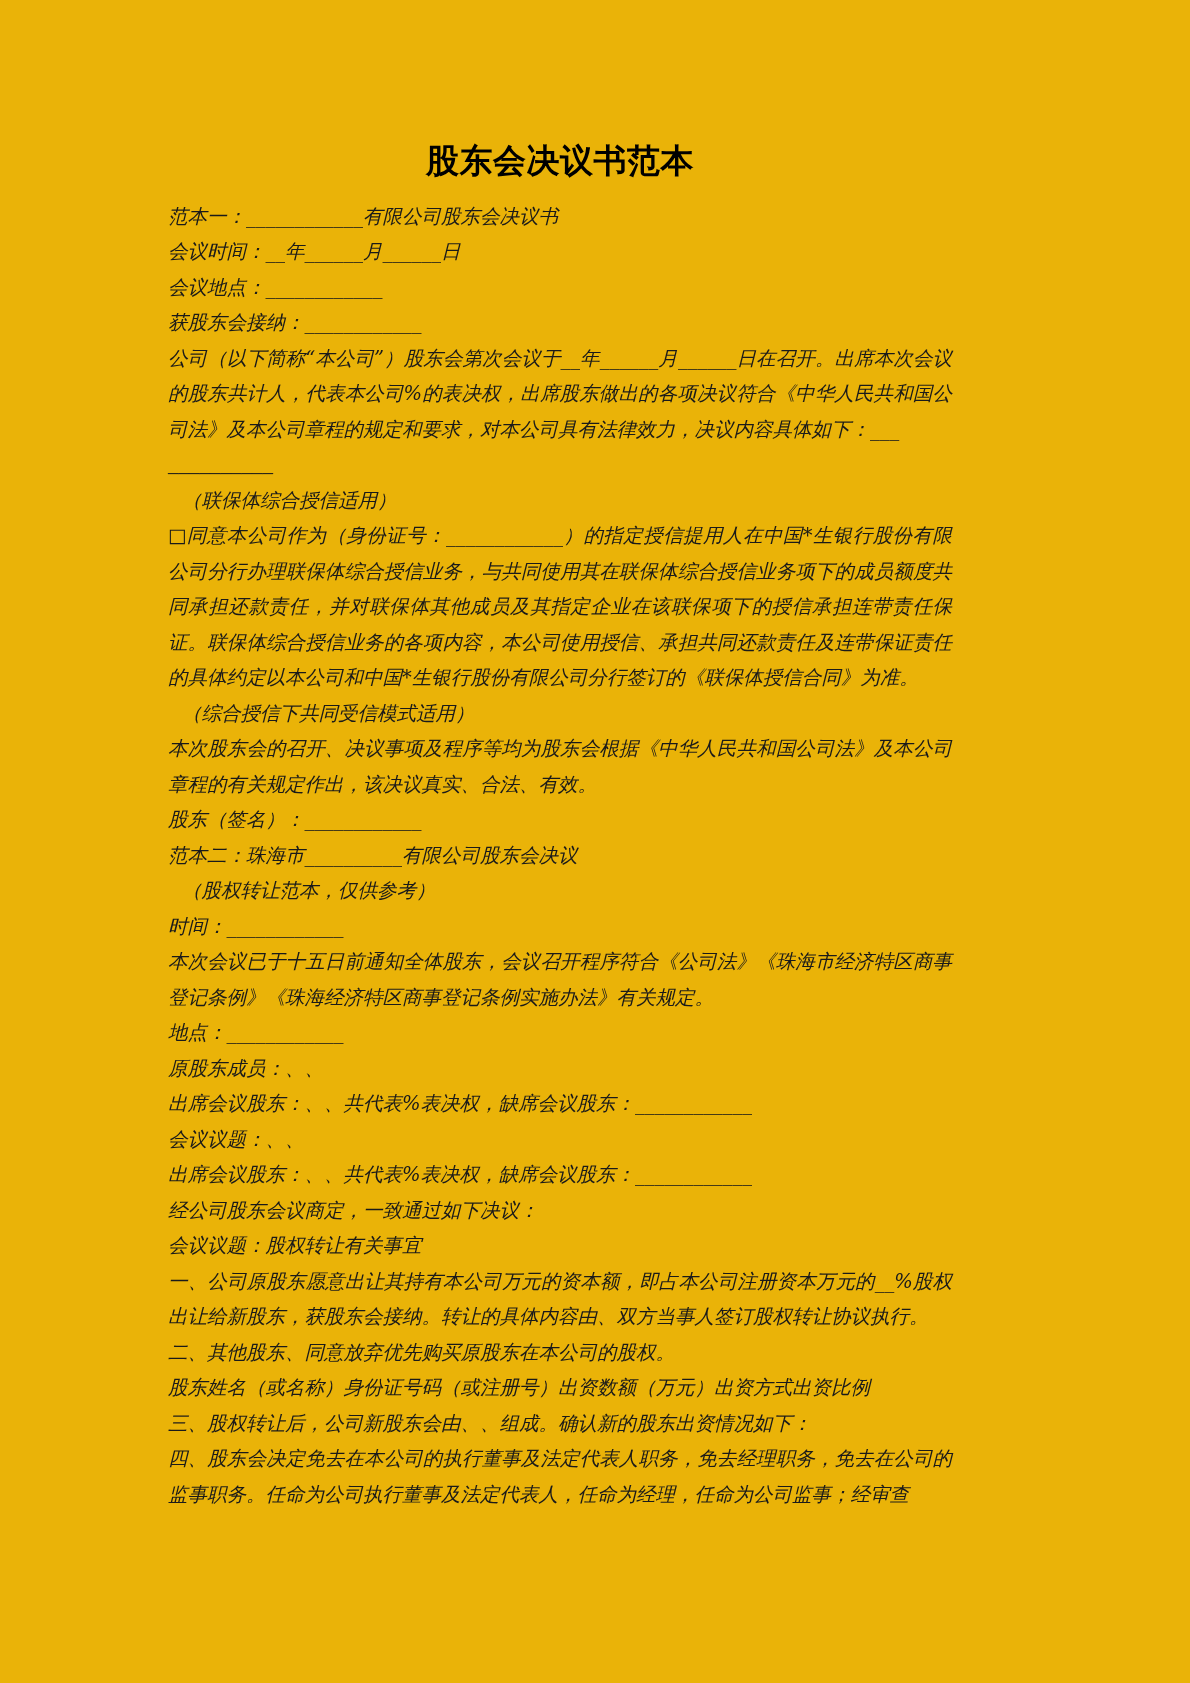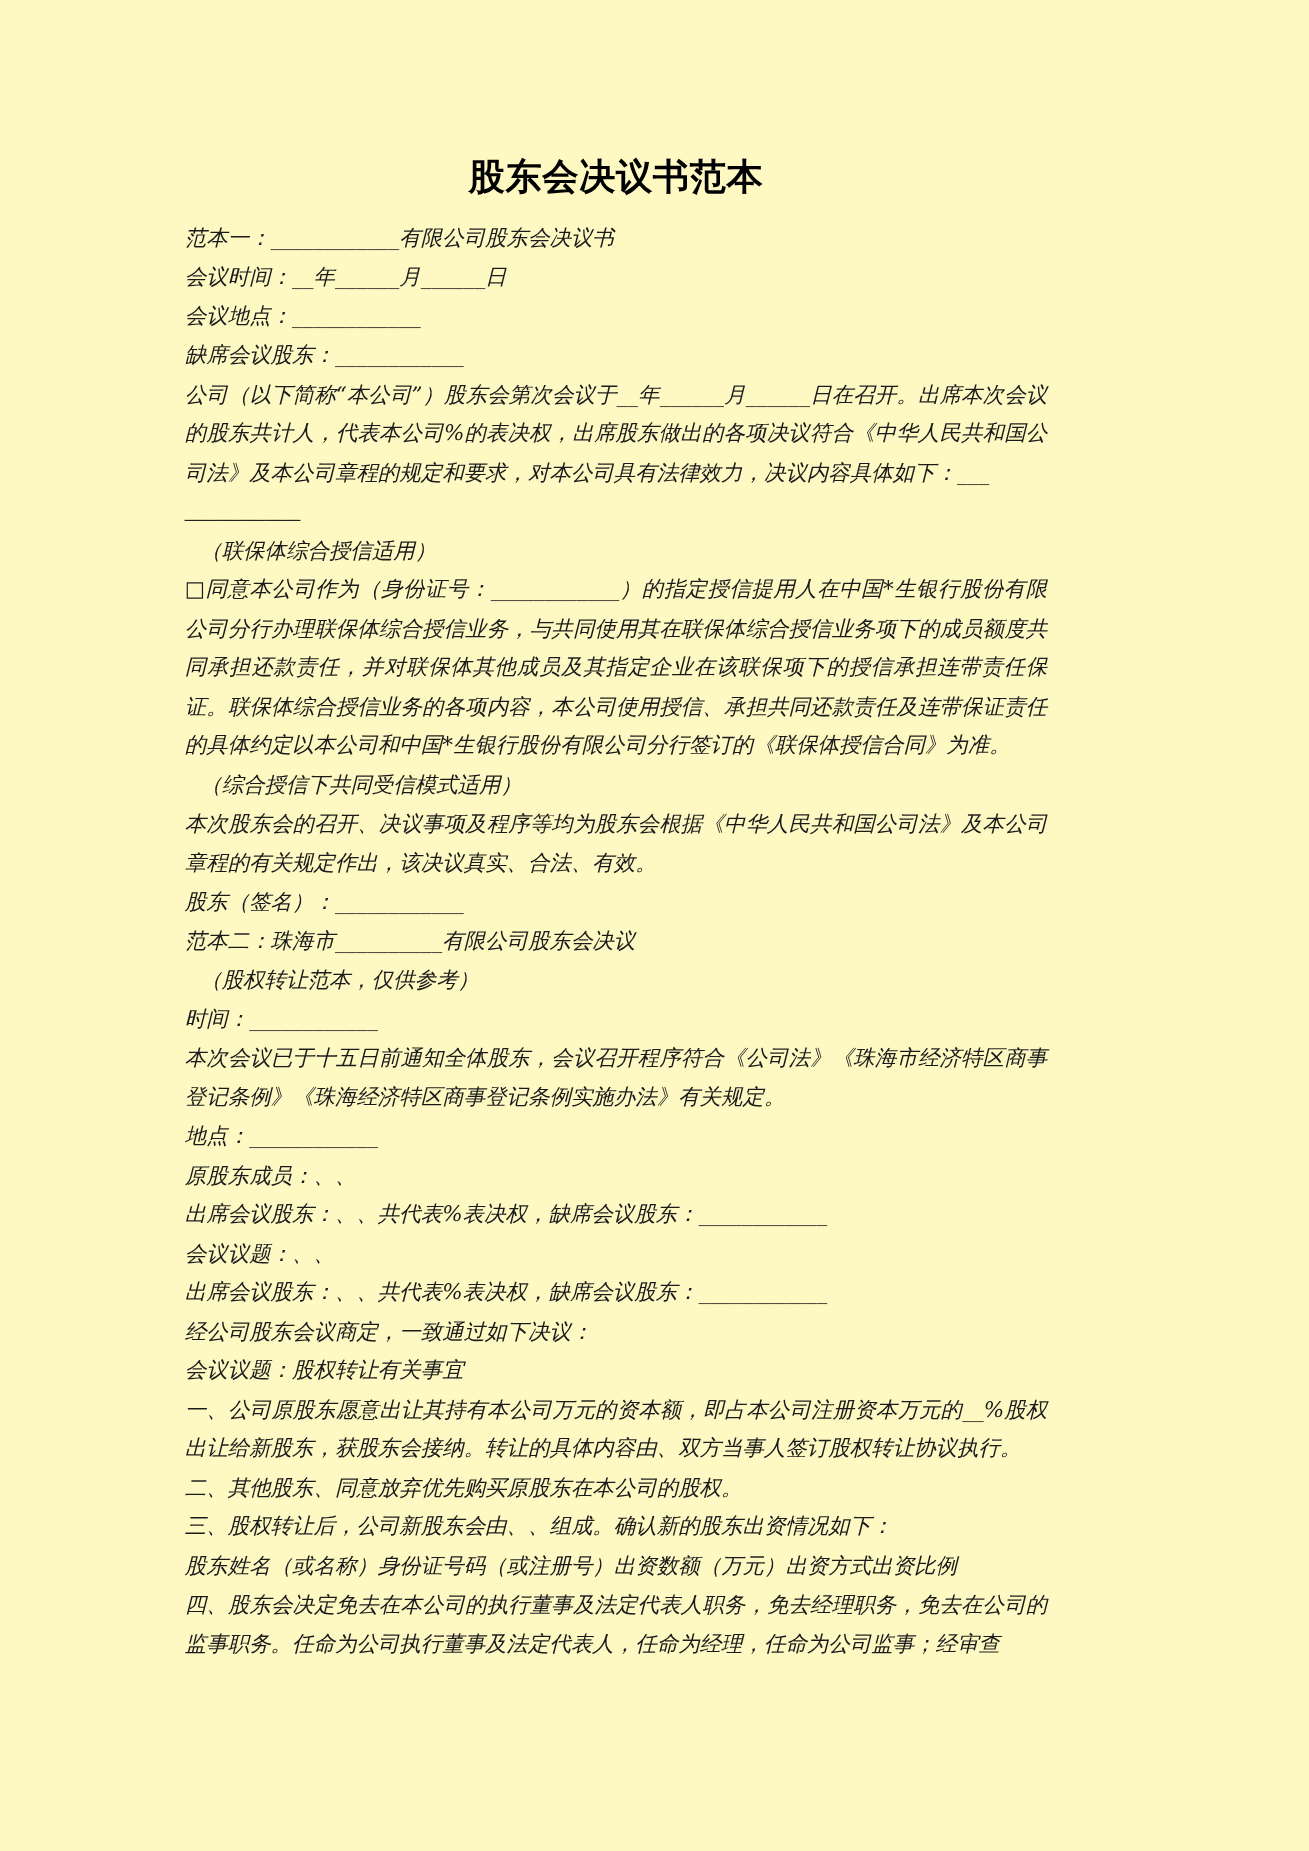--- a/index.html
+++ b/index.html
@@ -5,21 +5,21 @@
 <style>
   html, body {
     margin: 0;
     padding: 0;
     background: #ffffff;
   }
   .page {
     position: relative;
     width: 1190px;
     height: 1683px;
-    background: #fef9c3;
+    background: #eab308;
     margin: 0 auto;
     overflow: hidden;
     box-sizing: border-box;
   }
   .doc-body {
     position: absolute;
     left: 168px;
     top: 140px;
     width: 784px;
   }
@@ -61,21 +61,21 @@
 <body>
 
 <div class="page">
   <div class="doc-body">
 
     <h1 class="doc-title">股东会决议书范本</h1>
 
     <p class="para">范本一：____________有限公司股东会决议书</p>
     <p class="para">会议时间：__年______月______日</p>
     <p class="para">会议地点：____________</p>
-    <p class="para">缺席会议股东：____________</p>
+    <p class="para">获股东会接纳：____________</p>
     <p class="para">公司（以下简称“本公司”）股东会第次会议于__年______月______日在召开。出席本次会议的股东共计人，代表本公司%的表决权，出席股东做出的各项决议符合《中华人民共和国公司法》及本公司章程的规定和要求，对本公司具有法律效力，决议内容具体如下：___</p>
     <p class="blank-line">__________</p>
 
     <p class="para hang">（联保体综合授信适用）</p>
     <p class="para">□同意本公司作为（身份证号：____________）的指定授信提用人在中国*生银行股份有限公司分行办理联保体综合授信业务，与共同使用其在联保体综合授信业务项下的成员额度共同承担还款责任，并对联保体其他成员及其指定企业在该联保项下的授信承担连带责任保证。联保体综合授信业务的各项内容，本公司使用授信、承担共同还款责任及连带保证责任的具体约定以本公司和中国*生银行股份有限公司分行签订的《联保体授信合同》为准。</p>
 
     <p class="para hang">（综合授信下共同受信模式适用）</p>
 
     <p class="para">本次股东会的召开、决议事项及程序等均为股东会根据《中华人民共和国公司法》及本公司章程的有关规定作出，该决议真实、合法、有效。</p>
     <p class="para">股东（签名）：____________</p>
@@ -86,18 +86,18 @@
     <p class="para">本次会议已于十五日前通知全体股东，会议召开程序符合《公司法》《珠海市经济特区商事登记条例》《珠海经济特区商事登记条例实施办法》有关规定。</p>
     <p class="para">地点：____________</p>
     <p class="para">原股东成员：、、</p>
     <p class="para">出席会议股东：、、共代表%表决权，缺席会议股东：____________</p>
     <p class="para">会议议题：、、</p>
     <p class="para">出席会议股东：、、共代表%表决权，缺席会议股东：____________</p>
     <p class="para">经公司股东会议商定，一致通过如下决议：</p>
     <p class="para">会议议题：股权转让有关事宜</p>
     <p class="para">一、公司原股东愿意出让其持有本公司万元的资本额，即占本公司注册资本万元的__%股权出让给新股东，获股东会接纳。转让的具体内容由、双方当事人签订股权转让协议执行。</p>
     <p class="para">二、其他股东、同意放弃优先购买原股东在本公司的股权。</p>
+    <p class="para">股东姓名（或名称）身份证号码（或注册号）出资数额（万元）出资方式出资比例</p>
     <p class="para">三、股权转让后，公司新股东会由、、组成。确认新的股东出资情况如下：</p>
-    <p class="para">股东姓名（或名称）身份证号码（或注册号）出资数额（万元）出资方式出资比例</p>
     <p class="para">四、股东会决定免去在本公司的执行董事及法定代表人职务，免去经理职务，免去在公司的监事职务。任命为公司执行董事及法定代表人，任命为经理，任命为公司监事；经审查</p>
 
   </div>
 </div>
 
 </body></html>

